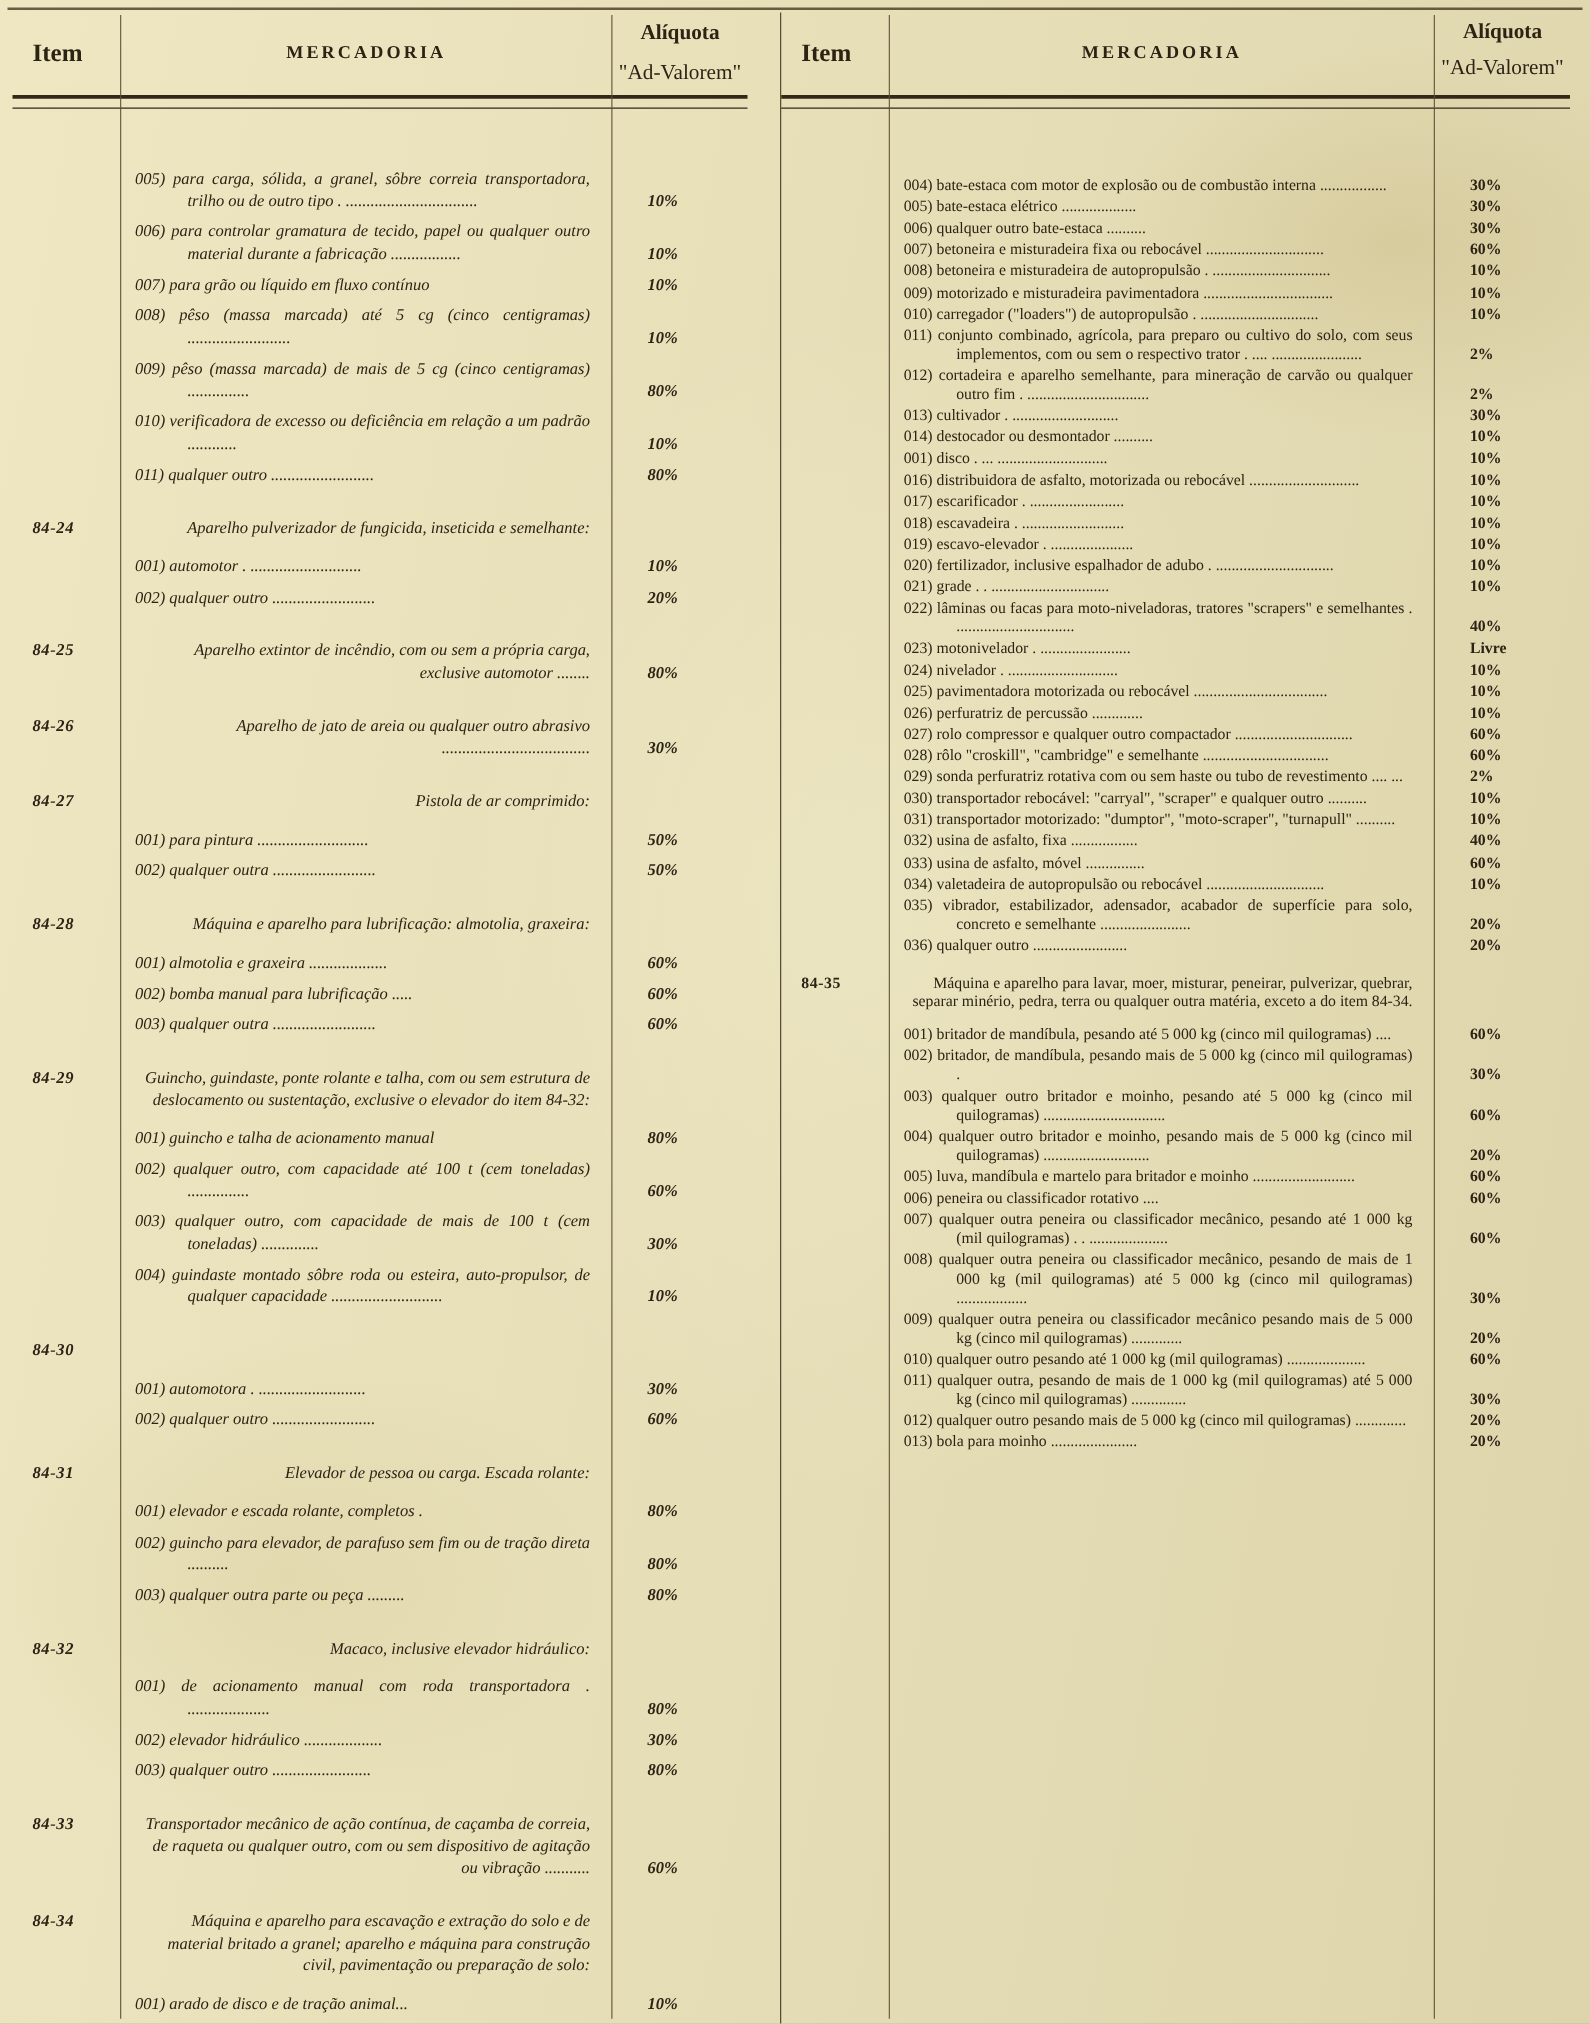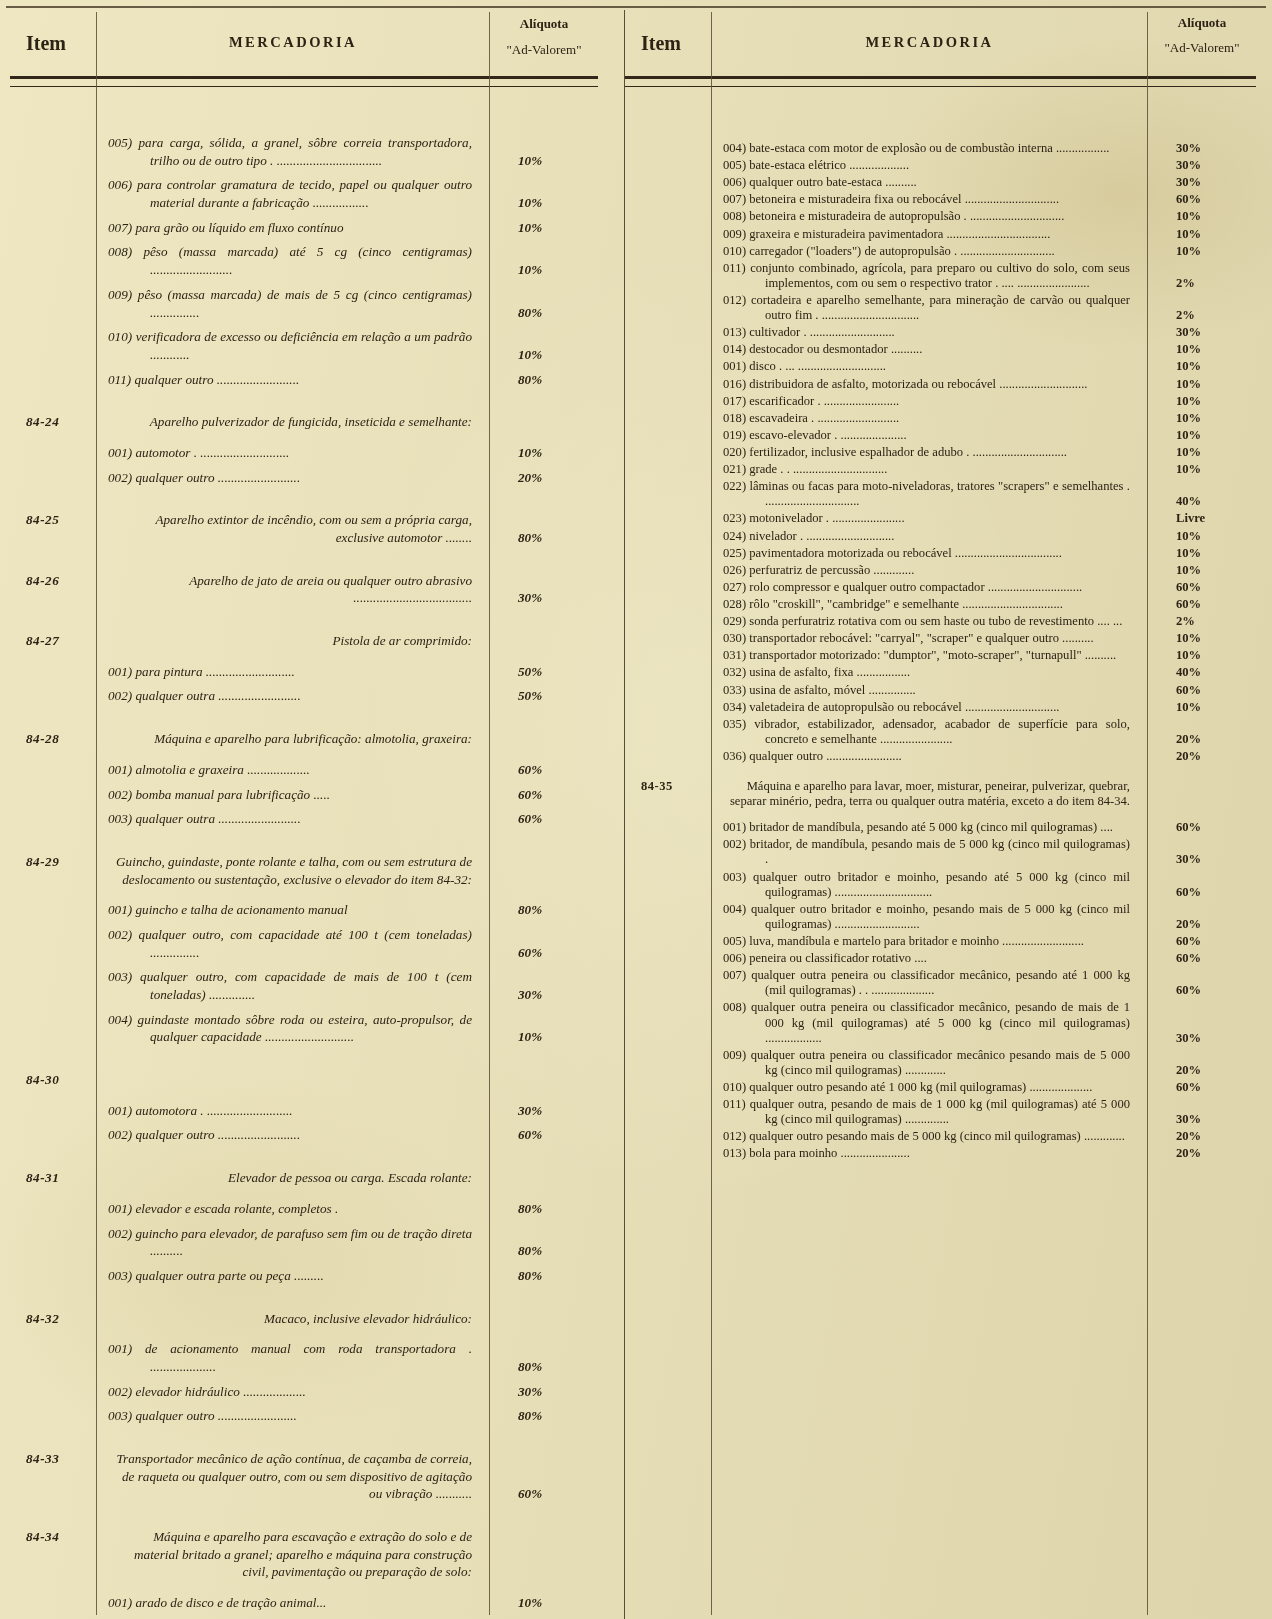--- a/index.html
+++ b/index.html
@@ -21,21 +21,21 @@
   .halves{display:flex;gap:26px;padding:10px 16px 0 10px;box-sizing:border-box;height:100%;}
   .half{position:relative;box-sizing:border-box;}
   .half-left{width:588px;font-size:13.2px;line-height:1.34;}
   .half-right{flex:1;font-size:12.6px;line-height:1.2;border-left:1px solid #5a4d35;}
   .vline{position:absolute;top:2px;bottom:4px;width:1px;background:#5a4d35;opacity:.85;}
   .v1{left:86px;}
   .v2{right:108px;}
   .col-header{display:grid;grid-template-columns:86px 1fr 108px;height:66px;}
   .h-item{padding-left:16px;align-self:center;font-size:20px;font-weight:bold;}
   .h-merc{text-align:center;align-self:center;letter-spacing:2.5px;font-size:14.5px;font-weight:bold;}
-  .h-aliq{text-align:center;font-size:13px;padding-top:5px;font-weight:bold;}
+  .h-aliq{text-align:center;font-size:17px;padding-top:5px;font-weight:bold;}
   .h-aliq div + div{margin-top:9px;font-weight:normal;}
   .header-rule{height:7px;border-top:3px solid #32281a;border-bottom:1px solid #32281a;}
   .half-left .col-body{padding-top:40px;}
   .half-right .col-body{padding-top:52px;}
   .row{display:grid;grid-template-columns:86px 1fr 108px;}
   .item-cell{padding-left:16px;font-weight:bold;align-self:start;letter-spacing:.5px;}
   .text-cell{padding:0 18px 0 12px;text-align:justify;}
   .heading-text{padding:0 18px 0 12px;text-align:right;}
   .entry-text{padding-left:54px;text-indent:-42px;}
   .rate-cell{align-self:end;padding-left:28px;font-weight:bold;white-space:nowrap;}
@@ -322,21 +322,21 @@
               <div class="text-cell entry-text"><span class="code">007) </span><span class="etext">betoneira e misturadeira fixa ou rebocável ..............................</span></div>
               <div class="rate-cell">60%</div>
             </div>
             <div class="row entry-row">
               <div class="item-cell"></div>
               <div class="text-cell entry-text"><span class="code">008) </span><span class="etext">betoneira e misturadeira de autopropulsão . ..............................</span></div>
               <div class="rate-cell">10%</div>
             </div>
             <div class="row entry-row">
               <div class="item-cell"></div>
-              <div class="text-cell entry-text"><span class="code">009) </span><span class="etext">graxeira e misturadeira pavimentadora .................................</span></div>
+              <div class="text-cell entry-text"><span class="code">009) </span><span class="etext">motorizado e misturadeira pavimentadora .................................</span></div>
               <div class="rate-cell">10%</div>
             </div>
             <div class="row entry-row">
               <div class="item-cell"></div>
               <div class="text-cell entry-text"><span class="code">010) </span><span class="etext">carregador ("loaders") de autopropulsão . ..............................</span></div>
               <div class="rate-cell">10%</div>
             </div>
             <div class="row entry-row">
               <div class="item-cell"></div>
               <div class="text-cell entry-text"><span class="code">011) </span><span class="etext">conjunto combinado, agrícola, para preparo ou cultivo do solo, com seus implementos, com ou sem o respectivo trator . ....  .......................</span></div>

